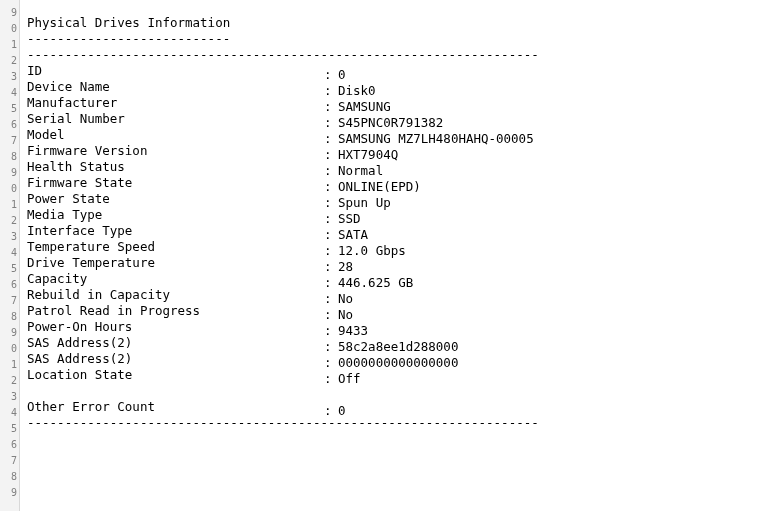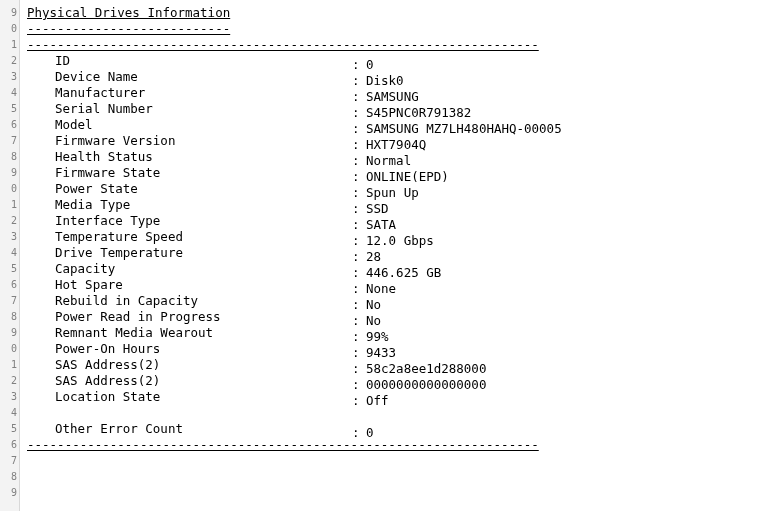--- a/index.html
+++ b/index.html
@@ -39,25 +39,24 @@
     font-size: 10px;
     color: #808080;
     text-align: right;
     padding-right: 2px;
     box-sizing: border-box;
     white-space: nowrap;
     overflow: hidden;
   }
   #content {
     flex: 1 1 auto;
-    padding-top: 5px;
+    padding-top: 15px;
     padding-left: 7px;
     box-sizing: border-box;
     overflow: hidden;
-    text-decoration: underline;
   }
   .line {
     height: 16px;
     line-height: 16px;
     white-space: pre;
     font-family: "DejaVu Sans Mono", monospace;
     font-size: 12.5px;
     color: #000000;
     letter-spacing: 0px;
   }
@@ -68,21 +67,20 @@
     font-family: "DejaVu Sans Mono", monospace;
     font-size: 12.5px;
     color: #000000;
     display: block;
   }
   .row .k {
     display: inline-block;
     width: 297px;
     white-space: pre;
     overflow: hidden;
-    margin-left: 28px;
   }
   .row .sep {
     display: inline-block;
     width: 14px;
     white-space: pre;
   }
   .row .v {
     display: inline-block;
     white-space: pre;
   }
@@ -141,24 +139,22 @@
         <div class="row"><span class="k">Model</span><span class="sep">:</span><span class="v">SAMSUNG MZ7LH480HAHQ-00005</span></div>
         <div class="row"><span class="k">Firmware Version</span><span class="sep">:</span><span class="v">HXT7904Q</span></div>
         <div class="row"><span class="k">Health Status</span><span class="sep">:</span><span class="v">Normal</span></div>
         <div class="row"><span class="k">Firmware State</span><span class="sep">:</span><span class="v">ONLINE(EPD)</span></div>
         <div class="row"><span class="k">Power State</span><span class="sep">:</span><span class="v">Spun Up</span></div>
         <div class="row"><span class="k">Media Type</span><span class="sep">:</span><span class="v">SSD</span></div>
         <div class="row"><span class="k">Interface Type</span><span class="sep">:</span><span class="v">SATA</span></div>
         <div class="row"><span class="k">Temperature Speed</span><span class="sep">:</span><span class="v">12.0 Gbps</span></div>
         <div class="row"><span class="k">Drive Temperature</span><span class="sep">:</span><span class="v">28</span></div>
         <div class="row"><span class="k">Capacity</span><span class="sep">:</span><span class="v">446.625 GB</span></div>
-        <div class="row"><span class="k">Hot Spare</span><span class="sep">:</span><span class="v">None</span></div>
         <div class="row"><span class="k">Rebuild in Capacity</span><span class="sep">:</span><span class="v">No</span></div>
-        <div class="row"><span class="k">Power Read in Progress</span><span class="sep">:</span><span class="v">No</span></div>
-        <div class="row"><span class="k">Remnant Media Wearout</span><span class="sep">:</span><span class="v">99%</span></div>
+        <div class="row"><span class="k">Patrol Read in Progress</span><span class="sep">:</span><span class="v">No</span></div>
         <div class="row"><span class="k">Power-On Hours</span><span class="sep">:</span><span class="v">9433</span></div>
         <div class="row"><span class="k">SAS Address(2)</span><span class="sep">:</span><span class="v">58c2a8ee1d288000</span></div>
         <div class="row"><span class="k">SAS Address(2)</span><span class="sep">:</span><span class="v">0000000000000000</span></div>
         <div class="row"><span class="k">Location State</span><span class="sep">:</span><span class="v">Off</span></div>
       </div>
     <div class="blank"></div>
     <div id="error-rows-container">
         <div class="row"><span class="k">Other Error Count</span><span class="sep">:</span><span class="v">0</span></div>
       </div>
     <div class="line">--------------------------------------------------------------------</div>

